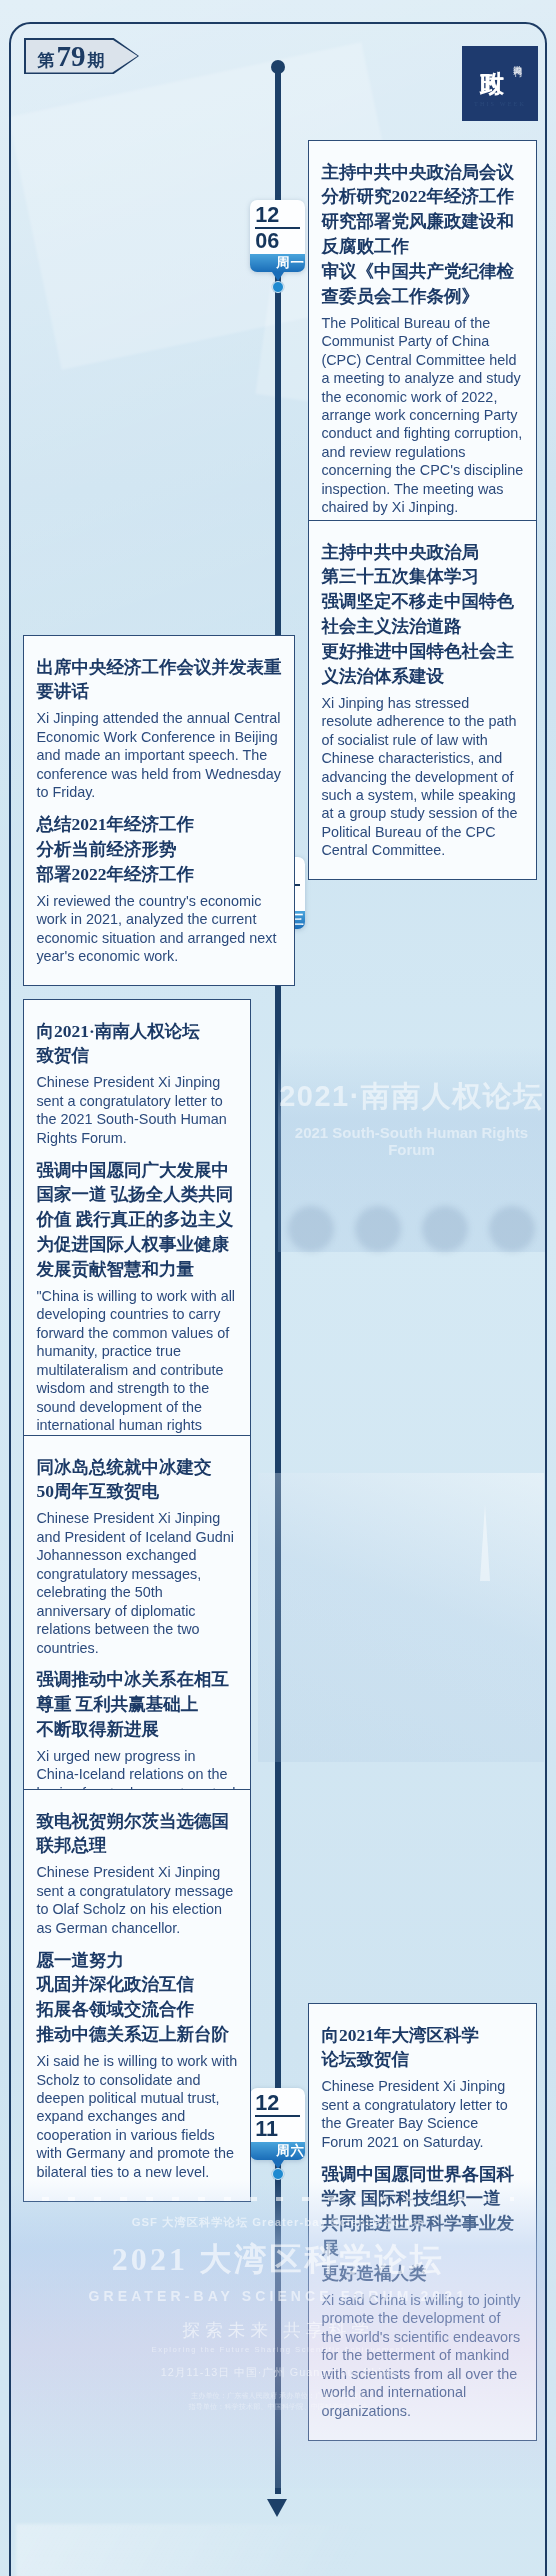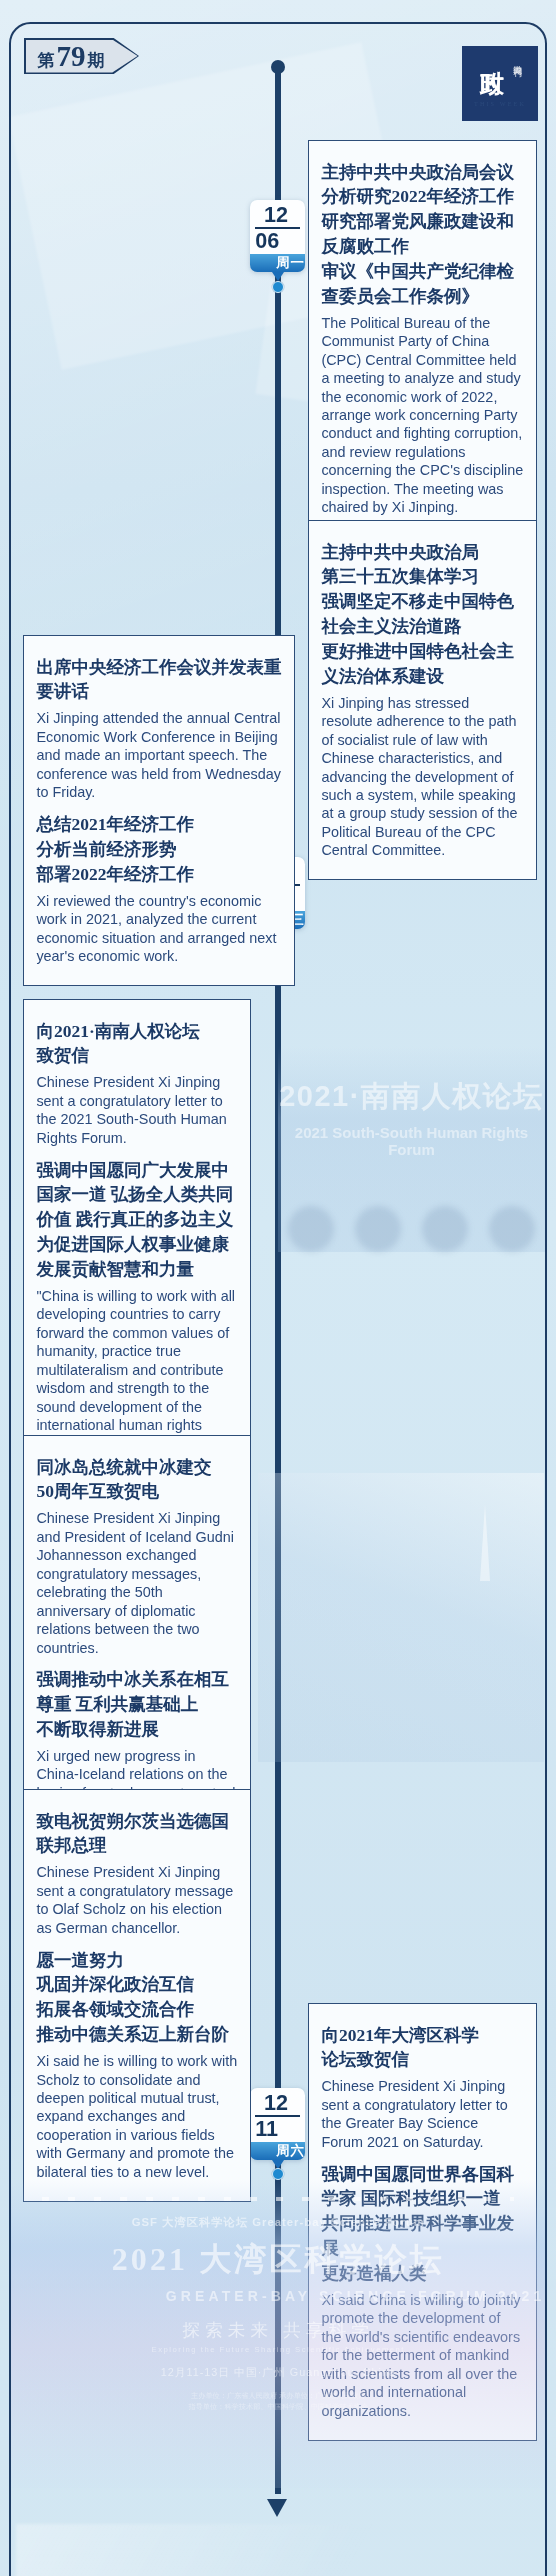--- a/index.html
+++ b/index.html
@@ -40,21 +40,21 @@
   
   .tl-line{position:absolute;left:275px;top:66px;width:6.2px;height:2428px;background:#1d4068;}
   .tl-cap{position:absolute;left:271px;top:60px;width:14.4px;height:14.4px;border-radius:50%;background:#1d4068;}
   .tl-arrow{position:absolute;left:267px;top:2499px;width:0;height:0;
     border-left:10.8px solid transparent;border-right:10.8px solid transparent;border-top:18.5px solid #1d4068;}
   .dot{position:absolute;left:272px;width:10.3px;height:10.3px;border-radius:50%;
     background:#1f8ad0;border:1.5px solid #d6ebf7;box-shadow:0 0 0 0.5px rgba(30,80,130,.25);}
   
   .dbadge{position:absolute;left:250px;width:55px;filter:drop-shadow(0 1.5px 2.6px rgba(40,80,120,.25));}
   .db-white{background:#fdfeff;border-radius:7.2px 7.2px 0 0;padding:4.1px 5.2px 3.1px;box-sizing:border-box;}
-  .db-month{font-weight:700;font-size:21.6px;line-height:1;color:#16365c;text-align:center;padding-right:3.1px;}
+  .db-month{font-weight:700;font-size:21.6px;line-height:1;color:#16365c;text-align:left;padding-right:3.1px;}
   .db-rule{border:none;border-top:2.1px solid #16365c;margin:1px 0 1px;}
   .db-day{font-weight:700;font-size:21.6px;line-height:1;color:#16365c;padding-right:3.1px;}
   .db-bar{height:17.5px;background:linear-gradient(180deg,#49a4dc,#1a6db8);border-radius:0 0 7.2px 7.2px;
     color:#fff;font-weight:700;font-size:13.4px;line-height:17.5px;text-align:right;letter-spacing:1px;}
   .db-ptr{width:0;height:0;margin:0 auto;border-left:6.2px solid transparent;
     border-right:6.2px solid transparent;border-top:9.3px solid #1a6db8;}
   
   .card{position:absolute;background:#f9fcfe;border:1.5px solid #2d4d78;box-sizing:border-box;
     padding:13.4px 12.4px 9.3px;}
   .cn{font-family:"Liberation Serif","DejaVu Serif",serif;font-weight:700;font-size:17.5px;line-height:1.42;
@@ -71,21 +71,21 @@
     background:linear-gradient(200deg,rgba(255,255,255,.38) 0%,rgba(190,212,235,.28) 45%,rgba(160,190,220,.18) 100%);}
   .wm-ice .tower{position:absolute;left:222px;top:31px;width:0;height:0;border-left:5.2px solid transparent;
     border-right:5.2px solid transparent;border-bottom:77px solid rgba(255,255,255,.45);}
   .wm2{position:absolute;left:11.3px;top:2179px;width:534px;height:309px;text-align:center;color:#fff;
     background:linear-gradient(180deg,rgba(200,220,245,0) 0%,rgba(178,202,238,.5) 22%,rgba(208,198,232,.42) 55%,rgba(205,225,245,.15) 100%);}
   .wm2 .lights{height:4.1px;margin:17.5px 31px 0;background:
     repeating-linear-gradient(90deg,rgba(255,255,255,.6) 0 7.2px,transparent 7.2px 26px);}
   .wm2 .logoline{margin-top:14.4px;font-size:11.3px;font-weight:700;color:rgba(255,255,255,.55);letter-spacing:1px;}
   .wm2 .t{margin-top:8.2px;font-size:32px;font-weight:700;color:rgba(255,255,255,.6);letter-spacing:3.1px;
     font-family:"Liberation Serif","DejaVu Serif",serif;}
-  .wm2 .s{margin-top:6.2px;font-size:14px;font-weight:700;color:rgba(255,255,255,.55);letter-spacing:4.1px;text-align:right;}
+  .wm2 .s{margin-top:6.2px;font-size:14px;font-weight:700;color:rgba(255,255,255,.55);letter-spacing:4.1px;}
   .wm2 .slogan{margin-top:13.4px;font-size:17.5px;color:rgba(255,255,255,.55);letter-spacing:5.2px;}
   .wm2 .slogan-en{margin-top:3.1px;font-size:7.7px;color:rgba(255,255,255,.45);letter-spacing:1.5px;}
   .wm2 .dateline{margin-top:12.4px;font-size:10.8px;color:rgba(255,255,255,.5);letter-spacing:1px;}
   .wm2 .orgs{margin-top:9.3px;font-size:7.2px;color:rgba(255,255,255,.38);line-height:1.6;}
   .footer-wash{position:absolute;left:15.5px;top:2524px;width:526px;height:124px;
     background:linear-gradient(120deg,rgba(255,255,255,.35) 0%,rgba(255,255,255,0) 60%);filter:blur(1.5px);}
 </style>
 </head>
 <body>
 

